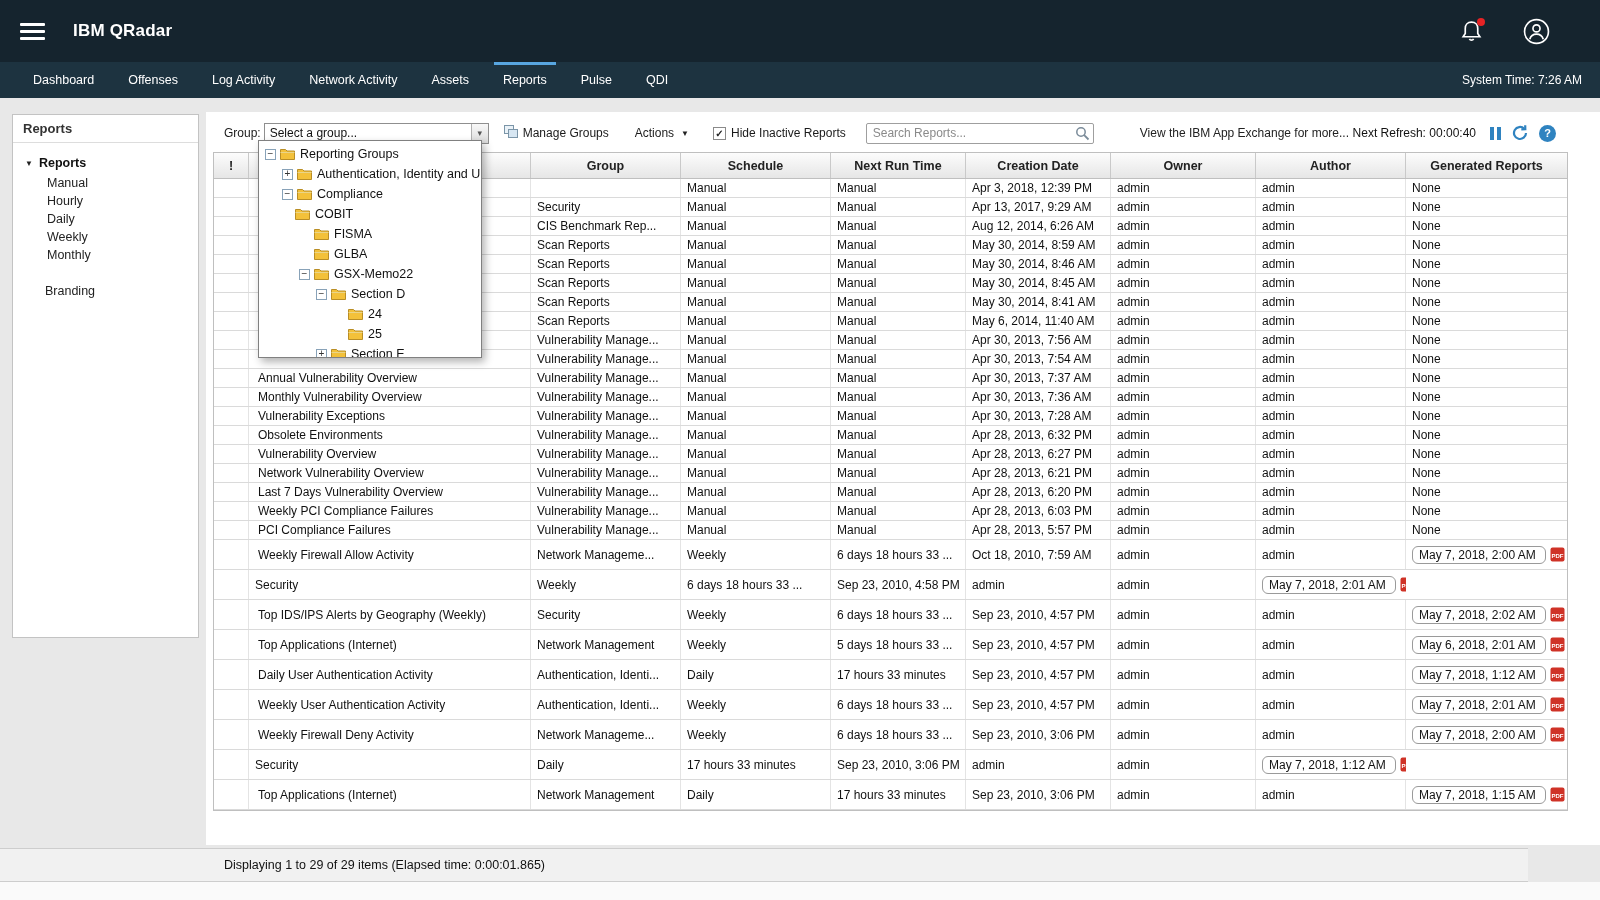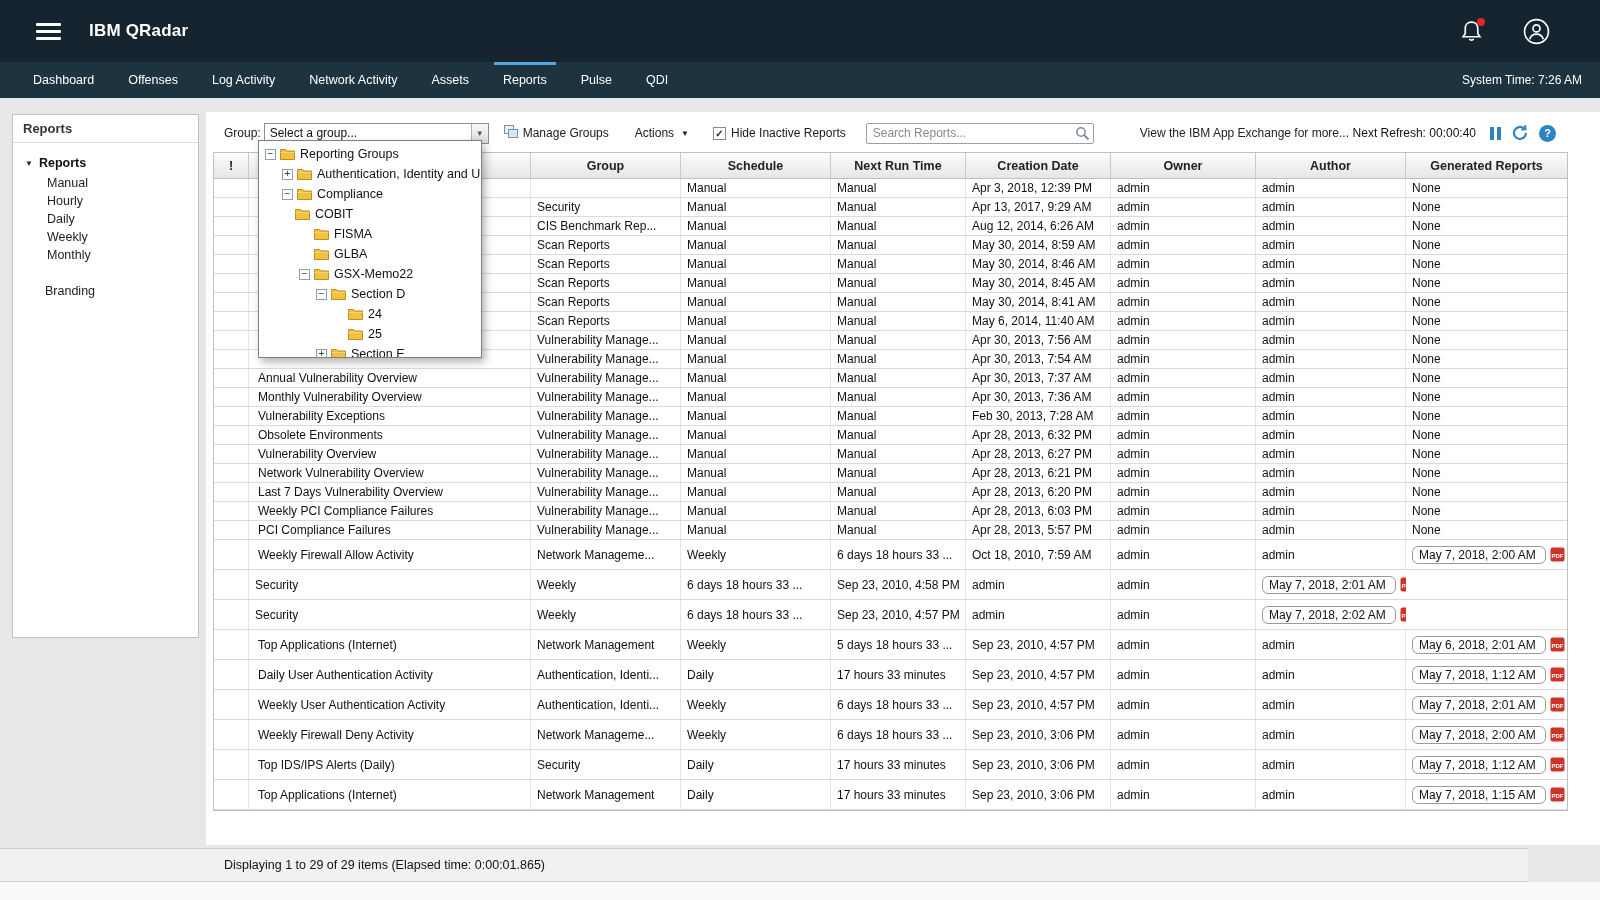--- a/index.html
+++ b/index.html
@@ -1,21 +1,21 @@
 <!DOCTYPE html>
 <html><head>
 <meta charset="utf-8">
 <style>
   html,body{margin:0;padding:0;}
   body{width:1600px;height:900px;position:relative;background:#e8e8e8;
        font-family:"Liberation Sans",sans-serif;font-size:12px;color:#1a1a1a;overflow:hidden;}
   *{box-sizing:border-box;}
 
   
-  .topbar{position:absolute;left:0;top:0;width:1600px;height:62px;background:#15242e;display:flex;align-items:center;padding-left:16px;}
+  .topbar{position:absolute;left:0;top:0;width:1600px;height:62px;background:#15242e;display:flex;align-items:center;}
   .hamburger{width:25px;height:17px;margin-left:20px;display:flex;flex-direction:column;justify-content:space-between;cursor:pointer;}
   .hamburger i{display:block;height:3px;background:#fff;border-radius:1px;}
   .app-title{color:#fff;font-size:17px;font-weight:bold;margin-left:28px;letter-spacing:.2px;}
   .topbar-right{margin-left:auto;display:flex;align-items:center;gap:40px;margin-right:50px;}
   .bell-wrap{position:relative;display:flex;cursor:pointer;}
   .bell-dot{position:absolute;top:-1px;right:-2px;width:8px;height:8px;border-radius:50%;background:#e62325;}
   .user-wrap{display:flex;cursor:pointer;}
 
   
   .navbar{position:absolute;left:0;top:62px;width:1600px;height:36px;background:#1d3340;display:flex;align-items:stretch;padding-left:16px;}
@@ -349,21 +349,21 @@
           <div class="td">admin</div>
           <div class="td">admin</div>
           <div class="td">None</div>
         </div>
         <div class="tr compact">
           <div class="td"></div>
           <div class="td name">Vulnerability Exceptions</div>
           <div class="td">Vulnerability Manage...</div>
           <div class="td">Manual</div>
           <div class="td">Manual</div>
-          <div class="td">Feb 30, 2013, 7:28 AM</div>
+          <div class="td">Apr 30, 2013, 7:28 AM</div>
           <div class="td">admin</div>
           <div class="td">admin</div>
           <div class="td">None</div>
         </div>
         <div class="tr compact">
           <div class="td"></div>
           <div class="td name">Obsolete Environments</div>
           <div class="td">Vulnerability Manage...</div>
           <div class="td">Manual</div>
           <div class="td">Manual</div>
@@ -463,20 +463,21 @@
             <span class="pdf-icon">
               <svg width="15" height="15" viewBox="0 0 15 15">
                 <rect x="0.5" y="0.5" width="14" height="14" rx="2" fill="#cf3227"></rect>
                 <text x="7.5" y="10.5" font-size="6" fill="#fff" text-anchor="middle" font-weight="bold">PDF</text>
               </svg>
             </span>
           </div>
         </div>
         <div class="tr tall">
           <div class="td"></div>
+          <div class="td name">Top IDS/IPS Alerts by Geography (Weekly)</div>
           <div class="td">Security</div>
           <div class="td">Weekly</div>
           <div class="td">6 days 18 hours 33 ...</div>
           <div class="td">Sep 23, 2010, 4:57 PM</div>
           <div class="td">admin</div>
           <div class="td">admin</div>
           <div class="td">
             <span class="gen-select">
               <span>May 7, 2018, 2:02 AM</span>
             </span>
@@ -567,21 +568,20 @@
             <span class="pdf-icon">
               <svg width="15" height="15" viewBox="0 0 15 15">
                 <rect x="0.5" y="0.5" width="14" height="14" rx="2" fill="#cf3227"></rect>
                 <text x="7.5" y="10.5" font-size="6" fill="#fff" text-anchor="middle" font-weight="bold">PDF</text>
               </svg>
             </span>
           </div>
         </div>
         <div class="tr tall">
           <div class="td"></div>
-          <div class="td name">Top IDS/IPS Alerts (Daily)</div>
           <div class="td">Security</div>
           <div class="td">Daily</div>
           <div class="td">17 hours 33 minutes</div>
           <div class="td">Sep 23, 2010, 3:06 PM</div>
           <div class="td">admin</div>
           <div class="td">admin</div>
           <div class="td">
             <span class="gen-select">
               <span>May 7, 2018, 1:12 AM</span>
             </span>

